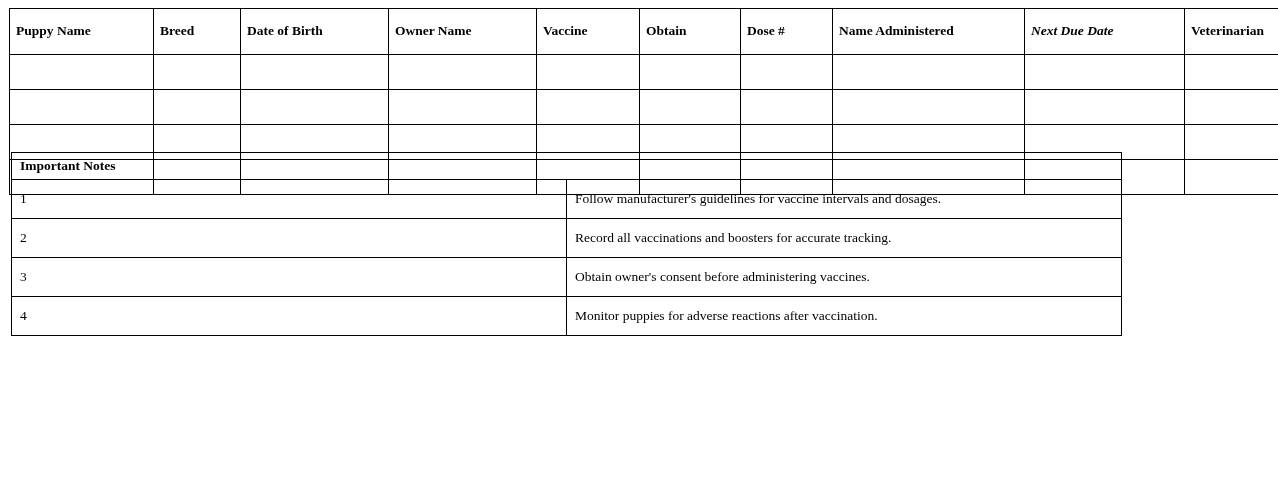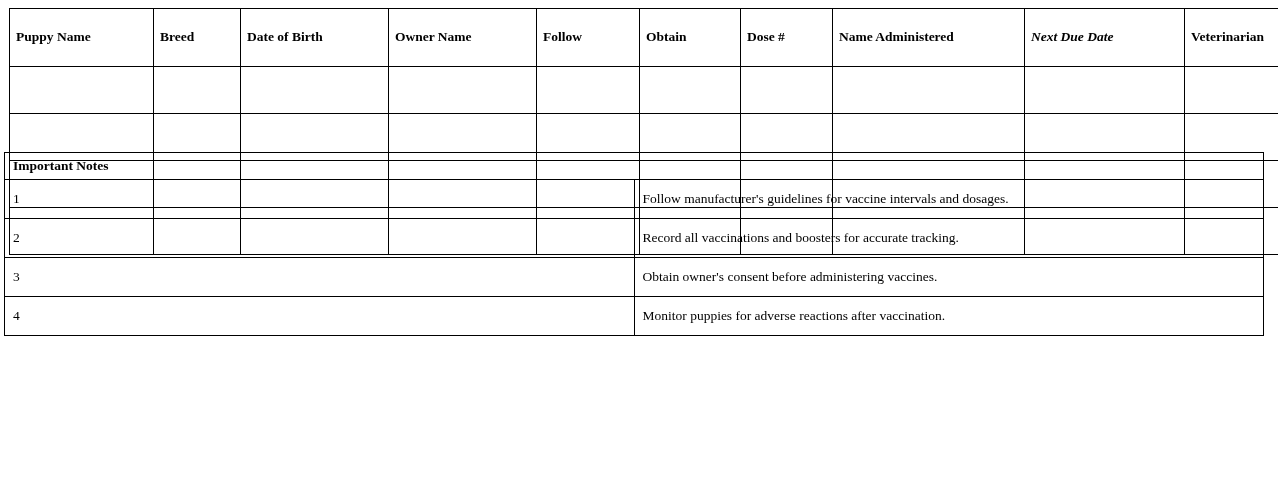--- a/index.html
+++ b/index.html
@@ -28,21 +28,21 @@
     top: 8px;
     width: 1260px;
     border-collapse: collapse;
     table-layout: fixed;
   }
   .record-table th,
   .record-table td {
     border: 1px solid #000000;
     font-size: 13.5px;
     line-height: 1.2;
-    padding: 14px 6px;
+    padding: 8px 6px;
     vertical-align: middle;
   }
   .record-table th {
     font-weight: bold;
     height: 29px;
     text-align: left;
     white-space: nowrap;
   }
   .record-table td {
     height: 18px;
@@ -56,23 +56,23 @@
   .c-contact{ width: 90px; }
   .c-vaccine{ width: 88px; }
   .c-dose   { width: 79px; }
   .c-dateadm{ width: 179px; }
   .c-nextdue{ width: 147px; font-style: italic; }
   .c-vet    { width: 148px; }
 
   
   .notes-table {
     position: absolute;
-    left: 4px;
+    left: 11px;
     top: 152px;
-    width: 1260px;
+    width: 1111px;
     border-collapse: collapse;
     table-layout: fixed;
   }
   .notes-table td,
   .notes-table th {
     border: 1px solid #000000;
     font-size: 13.5px;
     line-height: 1.2;
     vertical-align: middle;
     height: 38px;
@@ -96,21 +96,21 @@
 
 <div class="page">
 
   <table class="record-table">
     <thead>
       <tr>
         <th class="c-name">Puppy Name</th>
         <th class="c-breed">Breed</th>
         <th class="c-dob">Date of Birth</th>
         <th class="c-owner">Owner Name</th>
-        <th class="c-contact">Follow</th>
+        <th class="c-contact">Vaccine</th>
         <th class="c-vaccine">Obtain</th>
         <th class="c-dose">Dose #</th>
         <th class="c-dateadm">Name Administered</th>
         <th class="c-nextdue">Next Due Date</th>
         <th class="c-vet">Veterinarian</th>
 
       </tr>
     </thead>
     <tbody>
       <tr>

